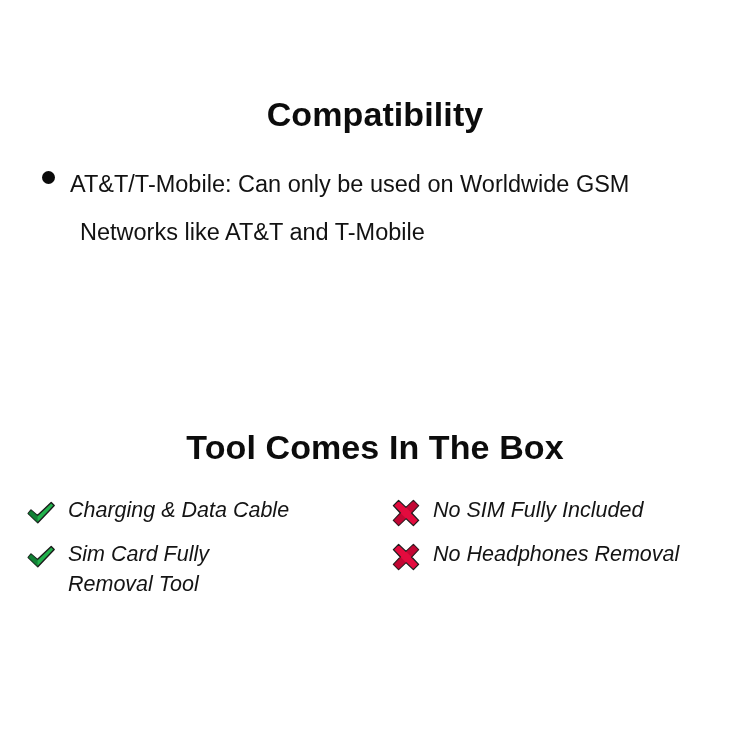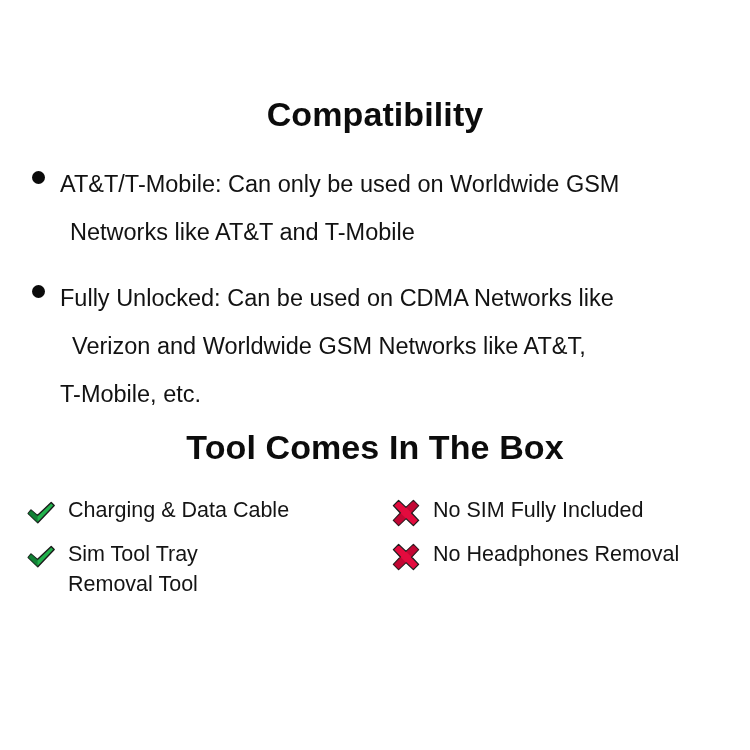--- a/index.html
+++ b/index.html
@@ -35,21 +35,21 @@
     color: #0c0c0c;
     white-space: nowrap;
   }
   #heading-compatibility { top: 95px; }
   #heading-box          { top: 428px; }
 
   
   .bullet-list {
     position: absolute;
     top: 160px;
-    left: 4px;
+    left: 14px;
     width: 606px;
   }
   .bullet-item {
     position: relative;
     padding-left: 56px;
     margin-bottom: 18px;
   }
   .bullet-dot {
     position: absolute;
     left: 28px;
@@ -100,20 +100,21 @@
     width: 34px;
     height: 34px;
     margin-right: 10px;
     margin-top: 1px;
     display: block;
   }
   .content-label {
     font-size: 21.5px;
     line-height: 30px;
     color: #141414;
+    font-style: italic;
   }
   .content-label .lbl-line {
     display: block;
     white-space: nowrap;
   }
 </style>
 </head>
 <body>
 
 <div class="page">
@@ -123,28 +124,20 @@
   <div class="bullet-list">
 
     <div class="bullet-item">
       <span class="bullet-dot"></span>
       <div class="bullet-lines">
         <span class="bullet-line indent-0">AT&amp;T/T-Mobile: Can only be used on Worldwide GSM</span>
         <span class="bullet-line indent-1">Networks like AT&amp;T and T-Mobile</span>
       </div>
     </div>
 
-    <div class="bullet-item">
-      <span class="bullet-dot"></span>
-      <div class="bullet-lines">
-        <span class="bullet-line indent-0">Fully Unlocked: Can be used on CDMA Networks like</span>
-        <span class="bullet-line indent-2">Verizon and Worldwide GSM Networks like AT&amp;T,</span>
-        <span class="bullet-line indent-0">T-Mobile, etc.</span>
-      </div>
-    </div>
 
   </div>
 
   <div class="section-heading" id="heading-box">Tool Comes In The Box</div>
 
   <div class="box-contents">
 
     <div class="contents-col left">
 
       <div class="content-item">
@@ -156,21 +149,21 @@
           <span class="lbl-line">Charging &amp; Data Cable</span>
         </div>
       </div>
 
       <div class="content-item">
         <svg class="content-icon" viewBox="0 0 34 34">
           <path d="M4.2 17.4 L7.0 14.0 L13.4 19.6 L27.2 6.6 L30.2 9.6 L13.8 26.8 Z" fill="#22b14c" stroke="#1b1b1b" stroke-width="1.4" stroke-linejoin="round"></path>
           <path d="M7.0 14.0 L13.4 19.6 L13.8 26.8 L4.2 17.4 Z" fill="#0e7a31" opacity="0.85"></path>
         </svg>
         <div class="content-label">
-          <span class="lbl-line">Sim Tool Tray</span>
+          <span class="lbl-line">Sim Card Fully</span>
           <span class="lbl-line">Removal Tool</span>
         </div>
       </div>
 
     </div>
 
     <div class="contents-col right">
 
       <div class="content-item">
         <svg class="content-icon" viewBox="0 0 34 34">

